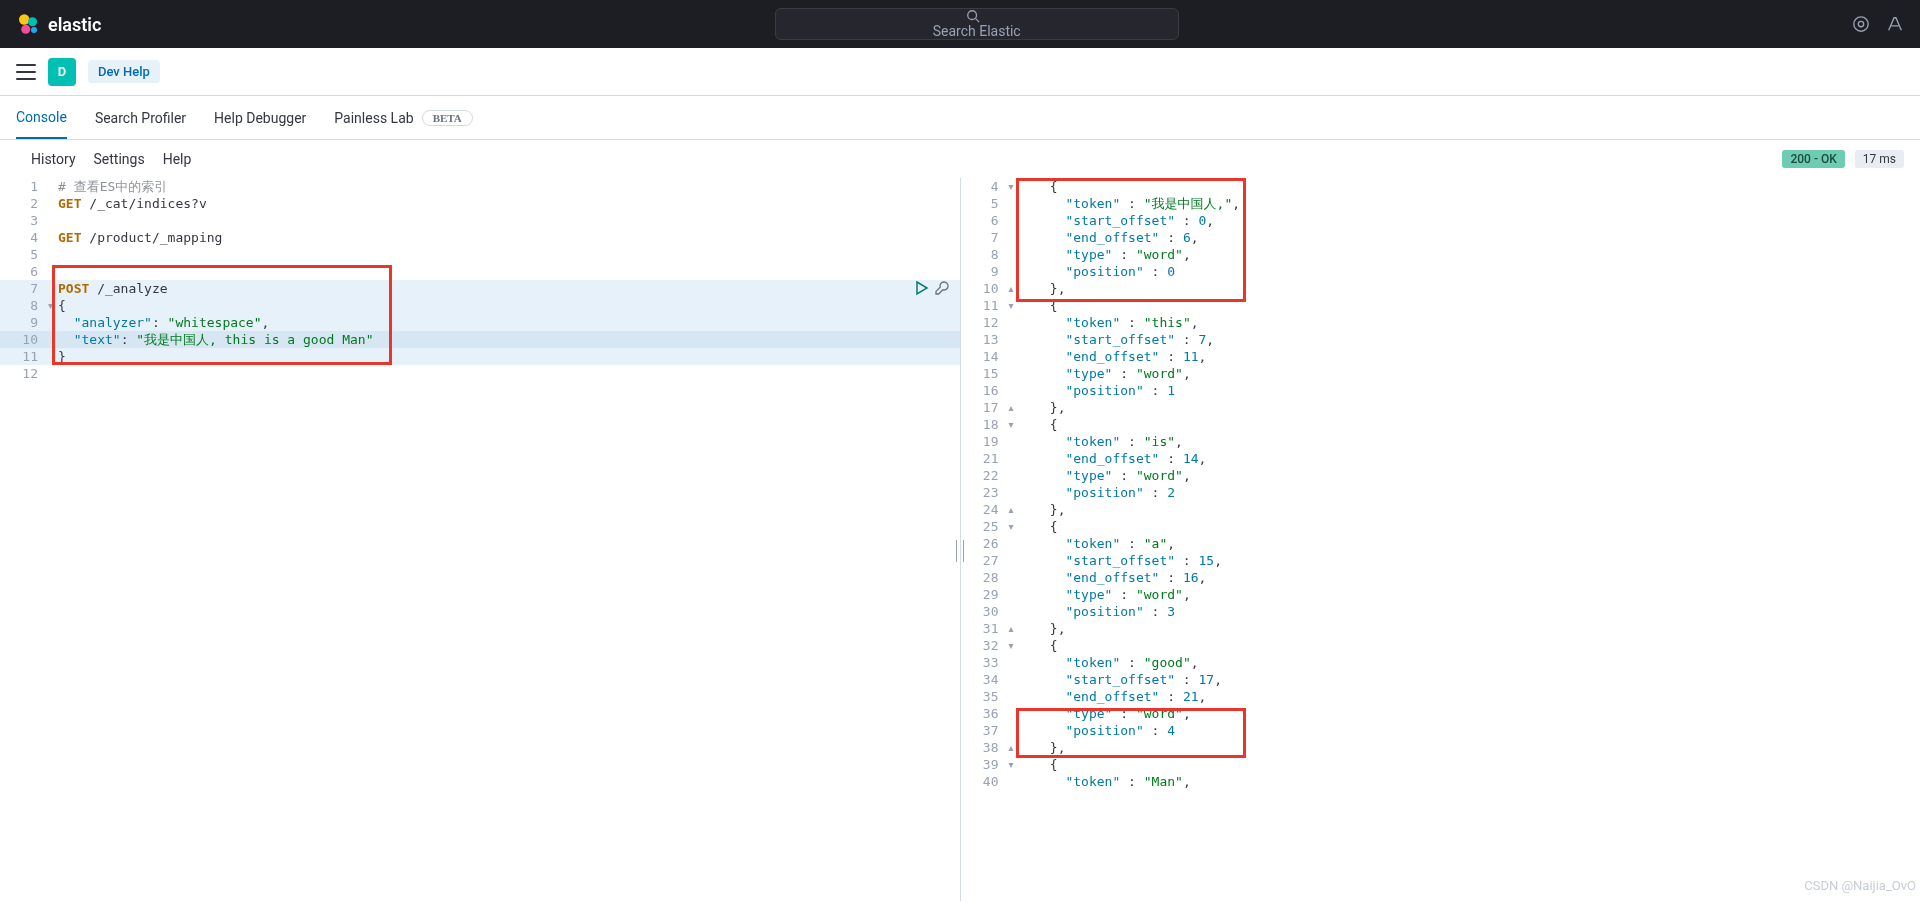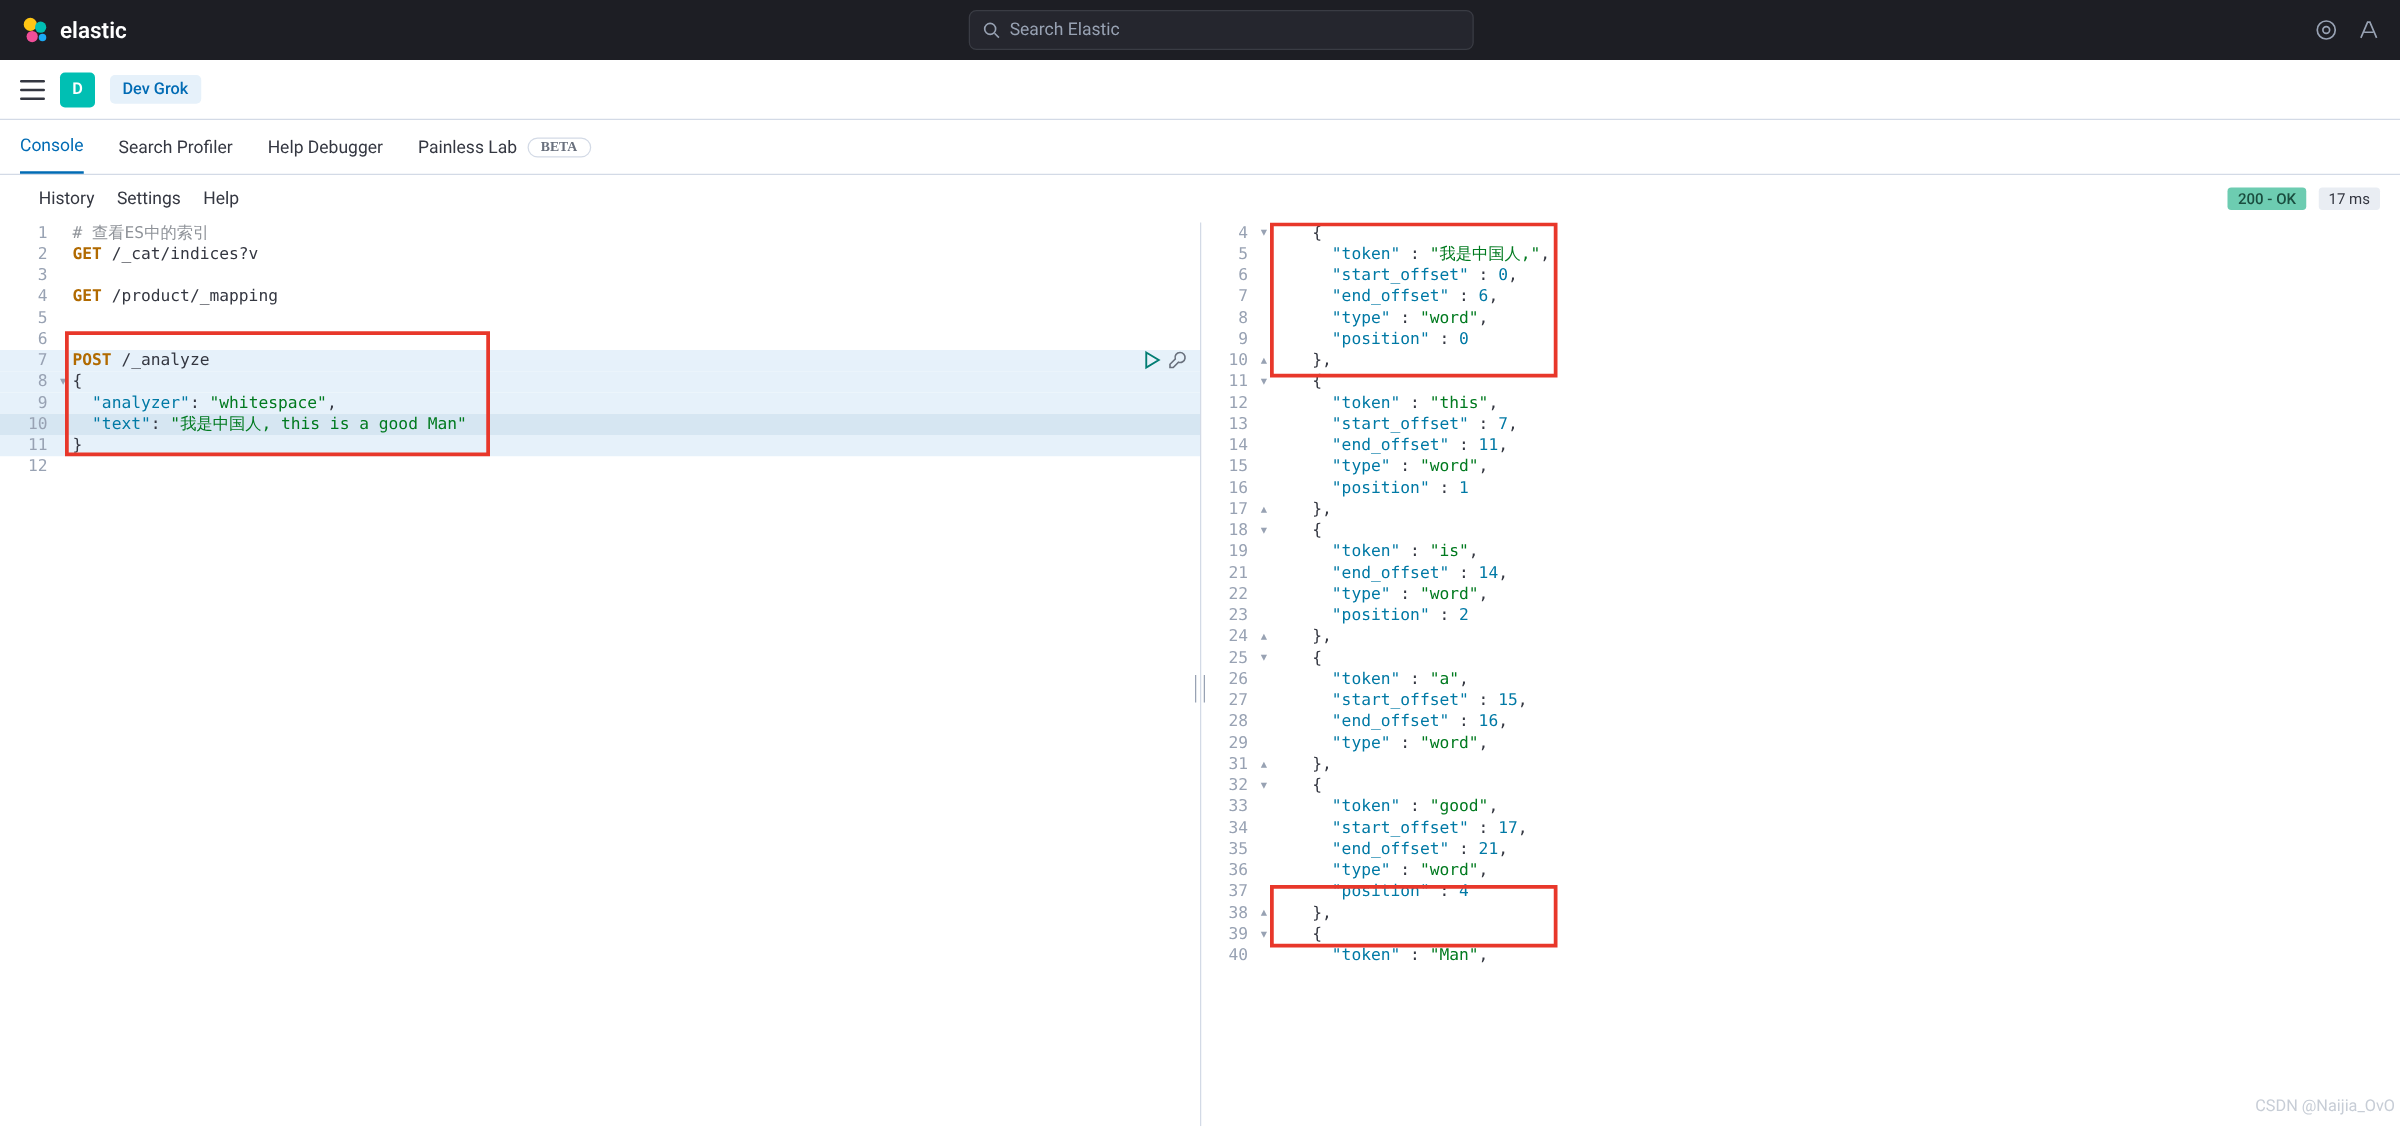--- a/index.html
+++ b/index.html
@@ -2,21 +2,21 @@
 <html><head>
 <meta charset="utf-8">
 <style>
 * { box-sizing: border-box; margin: 0; padding: 0; }
 body { font-family: -apple-system, BlinkMacSystemFont, "Segoe UI", Roboto, Helvetica, Arial, sans-serif; font-size: 14px; color: #343741; background: #fff; overflow: hidden; }
 .header { background: #1d1e24; height: 48px; display: flex; align-items: center; padding: 0 16px; }
 .logo-wrap { display: flex; align-items: center; gap: 8px; }
 .logo-svg { width: 24px; height: 24px; }
 .logo-text { color: #fff; font-weight: 600; font-size: 18px; }
 .search-wrap { flex: 1; display: flex; justify-content: center; }
-.search-box { width: 404px; background: #25262e; border: 1px solid #3a3c44; border-radius: 6px; height: 32px; display: flex; align-items: center; padding: 0 10px; color: #98a2b3; }
+.search-box { width: 404px; background: #25262e; border: 1px solid #3a3c44; border-radius: 6px; height: 32px; display: flex; align-items: center; padding: 0 10px; color: #98a2b3; flex-direction: column; }
 .search-box svg { width: 14px; height: 14px; margin-right: 8px; }
 .header-icons { display: flex; gap: 16px; }
 .header-icon { width: 18px; height: 18px; color: #98a2b3; cursor: pointer; }
 .subheader { height: 48px; display: flex; align-items: center; padding: 0 16px; gap: 12px; border-bottom: 1px solid #d3dae6; }
 .hamburger { width: 20px; height: 16px; display: flex; flex-direction: column; justify-content: space-between; cursor: pointer; }
 .hamburger span { height: 2px; background: #343741; border-radius: 1px; }
 .avatar { width: 28px; height: 28px; background: #00bfb3; border-radius: 4px; color: #fff; display: flex; align-items: center; justify-content: center; font-weight: 600; font-size: 13px; }
 .badge-devtools { background: #e6f1fa; color: #006bb4; padding: 4px 10px; border-radius: 4px; font-size: 13px; font-weight: 500; }
 .tabs { display: flex; align-items: center; padding: 0 16px; border-bottom: 1px solid #d3dae6; gap: 28px; height: 44px; }
 .tab { padding: 12px 0; color: #343741; cursor: pointer; font-size: 14px; display: flex; align-items: center; gap: 8px; }
@@ -87,21 +87,21 @@
 
 <div class="subheader">
   <div class="hamburger">
       <span></span>
       <span></span>
       <span></span>
     </div>
   <div class="avatar">
       <span>D</span>
     </div>
-  <div class="badge-devtools"><span>Dev Grok</span></div>
+  <div class="badge-devtools"><span>Dev Help</span></div>
 </div>
 
 <div class="tabs" id="tabs">
     <div class="tab active">
       <span>Console</span>
     </div>
     <div class="tab">
       <span>Search Profiler</span>
     </div>
     <div class="tab">
@@ -319,20 +319,25 @@
         <div class="gutter">28</div>
         <span class="fold"></span>
         <div class="code-content"><span>      </span><span class="kw-key">"end_offset"</span><span class="kw-punc"> : </span><span class="kw-num">16</span><span class="kw-punc">,</span></div>
       </div>
       <div class="code-line">
         <div class="gutter">29</div>
         <span class="fold"></span>
         <div class="code-content"><span>      </span><span class="kw-key">"type"</span><span class="kw-punc"> : </span><span class="kw-str">"word"</span><span class="kw-punc">,</span></div>
       </div>
       <div class="code-line">
+        <div class="gutter">30</div>
+        <span class="fold"></span>
+        <div class="code-content"><span>      </span><span class="kw-key">"position"</span><span class="kw-punc"> : </span><span class="kw-num">3</span></div>
+      </div>
+      <div class="code-line">
         <div class="gutter">31</div>
         <span class="fold">▴</span>
         <div class="code-content"><span class="kw-punc">    },</span></div>
       </div>
       <div class="code-line">
         <div class="gutter">32</div>
         <span class="fold">▾</span>
         <div class="code-content"><span class="kw-punc">    {</span></div>
       </div>
       <div class="code-line">

